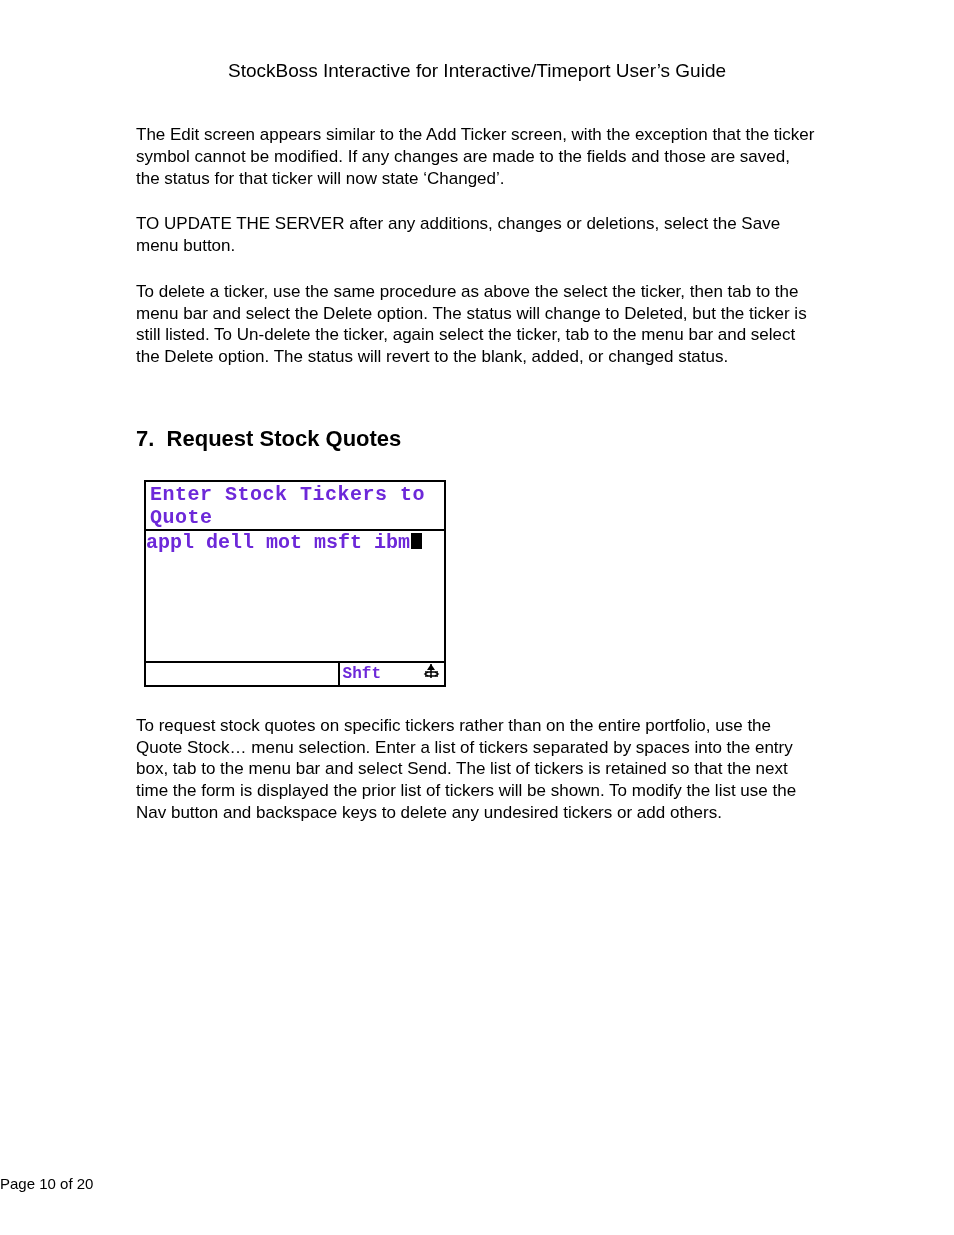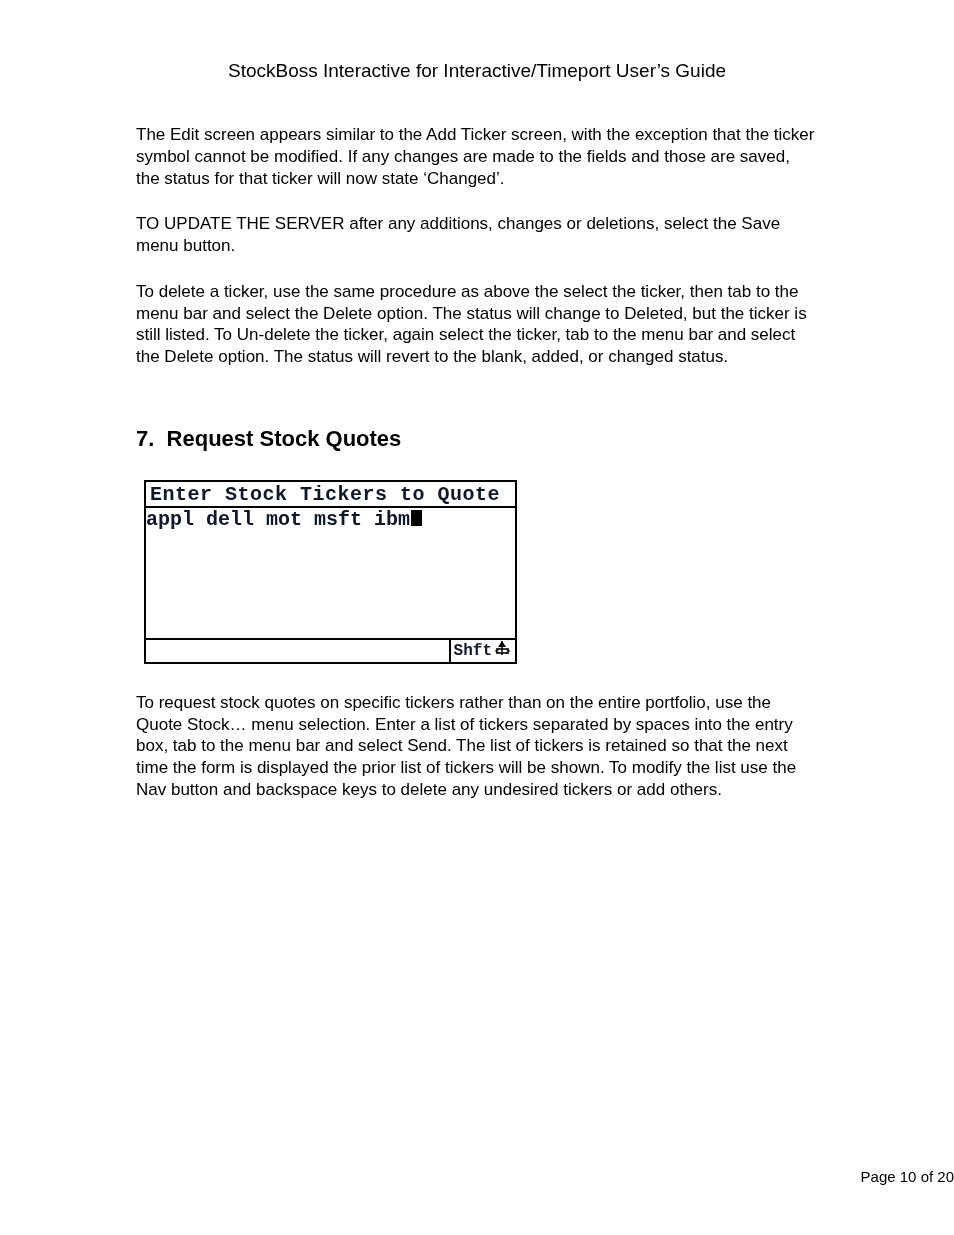--- a/index.html
+++ b/index.html
@@ -30,35 +30,35 @@
     margin-bottom: 24px;
   }
   .section-title {
     font-size: 22px;
     font-weight: bold;
     margin-top: 58px;
     margin-bottom: 28px;
   }
   .footer {
     position: absolute;
-    bottom: 50px;
+    bottom: 43px;
     left: 0;
     width: 100%;
-    text-align: right;
+    text-align: left;
     font-size: 15px;
     margin-top: 31px;
   }
 
   
   .device {
-    width: 373px;
+    width: 302px;
     margin: 0 0 28px 8px;
     font-family: "Courier New", Courier, monospace;
     font-weight: bold;
-    color: #0f172a;
+    color: #6d28d9;
     background: #fff;
   }
   .dev-title {
     border: 2px solid #000;
     border-bottom: none;
     font-size: 20px;
     padding: 1px 4px 0 4px;
     letter-spacing: 0.5px;
     font-weight: bold;
     font-family: "Courier New", Courier, monospace;
@@ -114,20 +114,21 @@
   .dev-status .stat-blank {
     flex: 1;
     border-right: 2px solid #000;
   }
   .dev-status .stat-cell {
     display: flex;
     align-items: center;
     padding: 0 3px;
     font-size: 16px;
     font-weight: bold;
+    gap: 40px;
   }
   .sig-icon {
     display: inline-block;
     vertical-align: middle;
   }
 </style>
 </head>
 <body>
 
 <div class="page">

